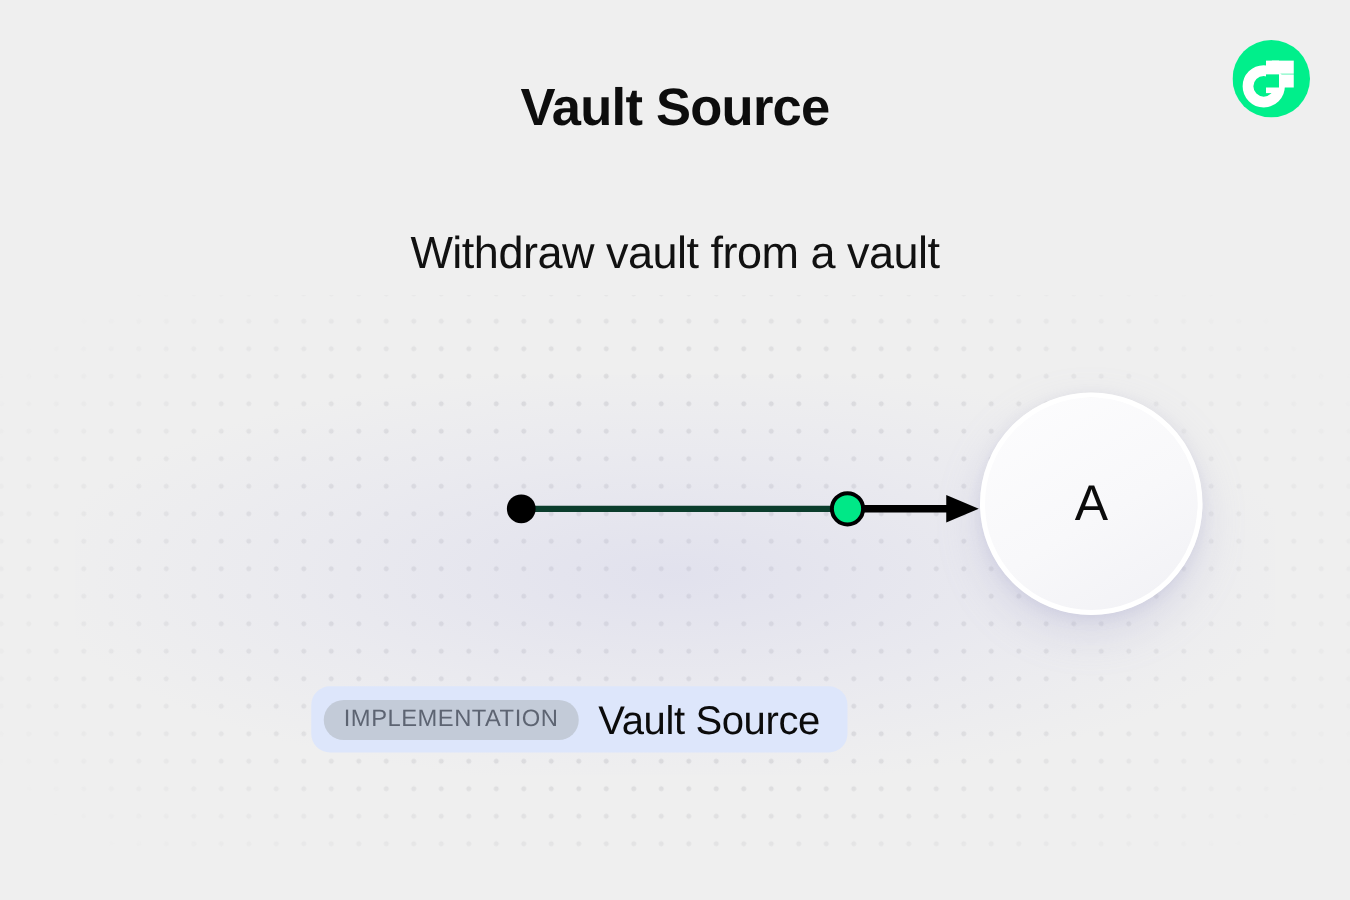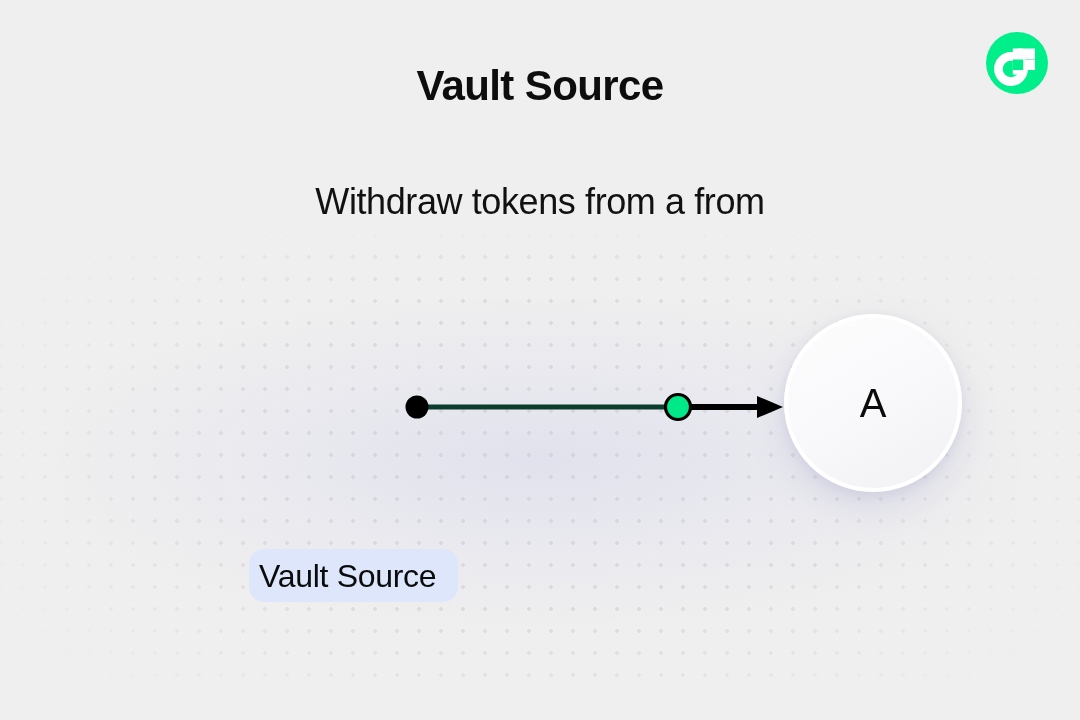--- a/index.html
+++ b/index.html
@@ -186,21 +186,21 @@
 </head>
 <body>
 
 <div id="stage">
 
   <div id="dot-field"></div>
   <div id="glow"></div>
 
   <div id="page-title">Vault Source</div>
 
-  <div id="page-subtitle">Withdraw tokens from a from</div>
+  <div id="page-subtitle">Withdraw vault from a vault</div>
 
   <div id="logo">
     <svg width="62" height="62" viewBox="0 0 62 62" aria-hidden="true">
       <circle cx="31" cy="31" r="31" fill="#00ef8b"></circle>
 
       <rect x="31.5" y="16.5" width="17.5" height="10.5" fill="#ffffff"></rect>
 
       <rect x="31.5" y="27.5" width="17.5" height="10.5" fill="#ffffff"></rect>
 
       <circle cx="25" cy="37" r="12.6" fill="none" stroke="#ffffff" stroke-width="8.6"></circle>
@@ -223,16 +223,17 @@
     <line x1="678" y1="407" x2="760" y2="407" stroke="#000000" stroke-width="6"></line>
 
     <circle cx="417" cy="407" r="11.5" fill="#000000"></circle>
 
     <circle cx="678" cy="407" r="12.5" fill="#00e887" stroke="#000000" stroke-width="3.2"></circle>
 
     <polygon points="757,396 757,418 783,407" fill="#000000"></polygon>
   </svg>
 
   <div id="impl-badge">
+    <span id="impl-tag">IMPLEMENTATION</span>
     <span id="impl-name">Vault Source</span>
   </div>
 
 </div>
 
 </body></html>

